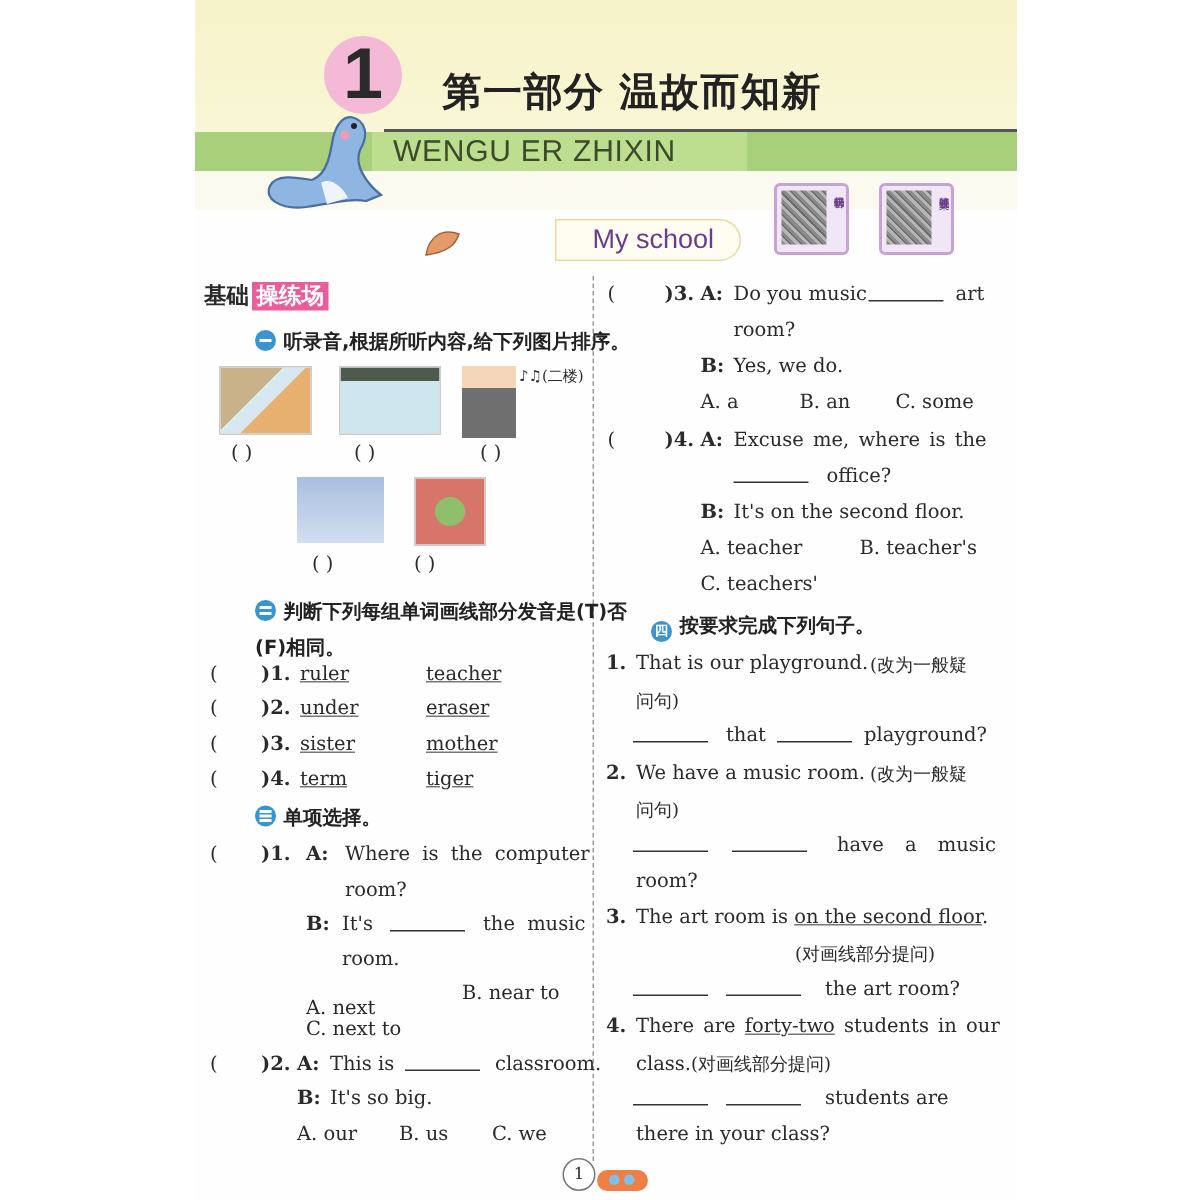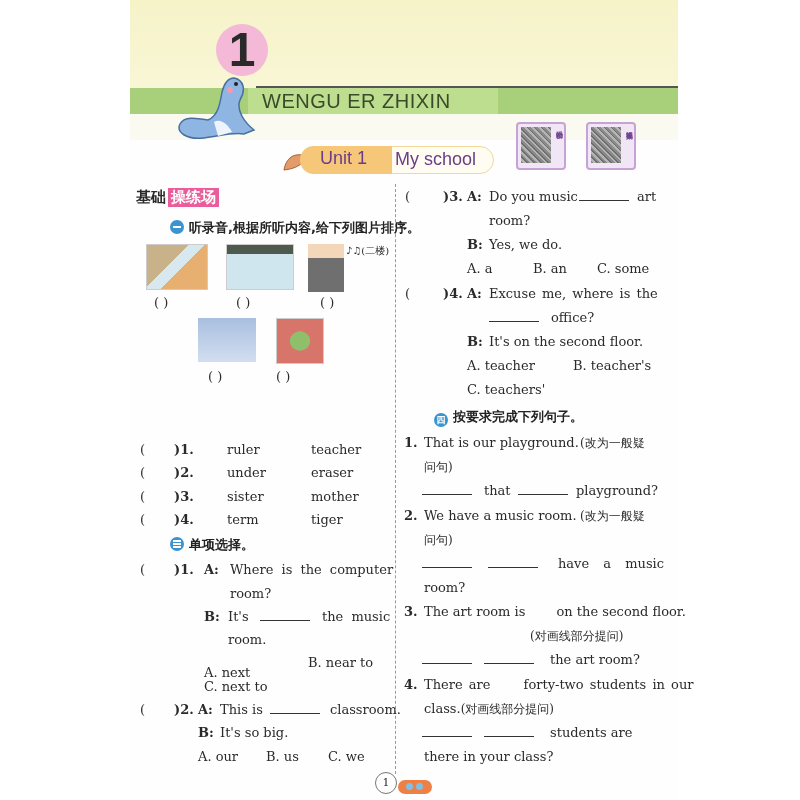--- a/index.html
+++ b/index.html
@@ -27,21 +27,21 @@
   .qr .cap{position:absolute;right:1px;top:2px;width:10px;font-size:7px;line-height:8px;color:#6a3d8a;writing-mode:vertical-rl;font-family:"DejaVu Sans",sans-serif;}
   .divider{position:absolute;left:265px;top:184px;width:0;height:590px;border-left:1px dashed #999;}
   .col{position:absolute;font-size:13px;}
   .line{position:absolute;white-space:nowrap;}
   .jc{position:absolute;left:6px;top:188px;font-family:"DejaVu Sans",sans-serif;font-weight:bold;font-size:15px;}
   .jc .tag{display:inline-block;margin-left:2px;padding:0 3px;background:#e95d9b;color:#fff;}
   .sec-icon{display:inline-block;width:14px;height:14px;border-radius:50%;background:#3a94cf;vertical-align:-2px;margin-right:5px;position:relative;}
   .sec-icon i{position:absolute;left:3px;right:3px;height:2px;background:#fff;}
   .sec-h{font-family:"DejaVu Sans",sans-serif;font-weight:bold;font-size:13px;color:#222;margin-left:32px;}
   .blank{display:inline-block;width:50px;border-bottom:1px solid #333;height:11px;margin:0 4px;}
-  .u{text-decoration-color:#777;margin-left:27px;}
+  .u{text-decoration:underline;text-decoration-color:#777;}
   .pic{position:absolute;border:1px solid #ccc;}
   .paren{position:absolute;font-size:13px;}
   .pnum{position:absolute;left:245px;top:772px;width:20px;height:20px;border:1px solid #777;border-radius:50%;text-align:center;font-size:11px;line-height:20px;background:#fff;}
   .sub{position:absolute;left:268px;top:780px;width:34px;height:14px;background:#ee8046;border-radius:8px;}
   .sub:before{content:"";position:absolute;left:8px;top:3px;width:7px;height:7px;border-radius:50%;background:#7fc0e8;}
   .sub:after{content:"";position:absolute;left:18px;top:3px;width:7px;height:7px;border-radius:50%;background:#7fc0e8;}
   .bold{font-weight:bold;}
 </style>
 </head>
 <body>
@@ -50,38 +50,36 @@
   <div class="header-bg"></div>
   <div class="header-lower"></div>
   <div class="green-band"></div>
   <div class="green-label">
       <span>WENGU ER ZHIXIN</span>
     </div>
   <div class="title-rule"></div>
   <div class="num-circle">
       <span>1</span>
     </div>
+  <div class="title">第一部分  温故而知新</div>
 
   <svg class="seal" width="90" height="66" viewBox="0 0 90 66">
     <path d="M60 4 C70 6 72 16 66 26 C62 36 70 48 80 56 L70 60 C58 58 46 62 30 64 C12 66 2 58 6 50 C10 42 22 44 34 46 C44 42 46 30 48 18 C50 10 54 4 60 4 Z" fill="#8fb6e3" stroke="#4a6f9f" stroke-width="1.5"></path>
     <path d="M40 48 C46 44 54 50 58 58 L44 62 Z" fill="#eef4fb"></path>
     <circle cx="62" cy="10" r="2" fill="#222"></circle>
     <circle cx="56" cy="16" r="3" fill="#f29ab2"></circle>
   </svg>
 
   <div class="unit-banner">
     <svg class="shell" width="26" height="22" viewBox="0 0 26 22">
         <path d="M2 20 C4 8 12 2 24 6 C22 12 18 18 2 20 Z" fill="#e39b6a" stroke="#a55f32"></path>
       </svg>
     <div class="unit-right">
         <span>My school</span>
       </div>
-    <div class="unit-left">
-        <span>Unit 1</span>
-      </div>
   </div>
 
   <div class="qr" style="left:386px;">
       <div class="code"></div>
       <div class="cap">扫码听录音</div>
     </div>
   <div class="qr" style="left:456px;">
       <div class="code"></div>
       <div class="cap">视频讲答案</div>
     </div>
@@ -100,20 +98,21 @@
   <div class="paren" style="left:24px;top:295px;">(   )</div>
   <div class="paren" style="left:106px;top:295px;">(   )</div>
   <div class="paren" style="left:190px;top:295px;">(   )</div>
 
   <div class="pic" style="left:68px;top:318px;width:58px;height:44px;border:none;background:linear-gradient(#a9bfe0,#d2def0);"></div>
   <div class="pic" style="left:146px;top:318px;width:46px;height:44px;background:radial-gradient(ellipse at 50% 50%,#8fbf6a 0 30%,#d7756a 32%);"></div>
 
   <div class="paren" style="left:78px;top:369px;">(   )</div>
   <div class="paren" style="left:146px;top:369px;">(   )</div>
 
+  <div class="line sec-h" style="left:8px;top:397px;width:258px;white-space:normal;line-height:24px;"><span class="sec-icon"><i style="top:4px"></i><i style="top:8px"></i></span><span>判断下列每组单词画线部分发音是(T)否(F)相同。</span></div>
 
   <div class="col" style="left:10px;top:442px;width:250px;">
     <div class="line" style="top:0;">
         <span style="position:absolute;left:0;">(</span>
         <span class="bold" style="position:absolute;left:34px;">)1.</span>
         <span class="u" style="position:absolute;left:60px;">ruler</span>
         <span class="u" style="position:absolute;left:144px;">teacher</span>
       </div>
     <div class="line" style="top:23px;">
         <span style="position:absolute;left:0;">(</span>

